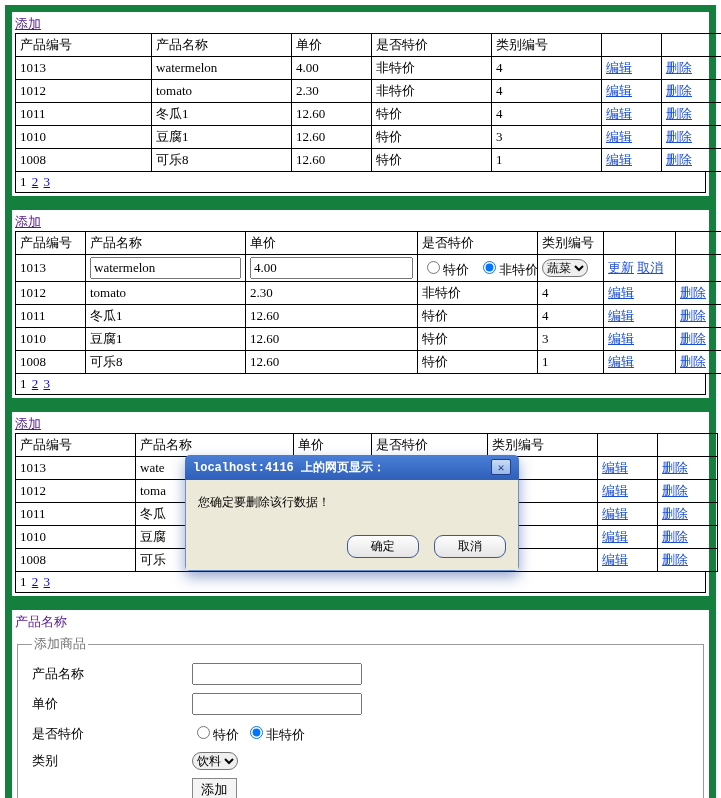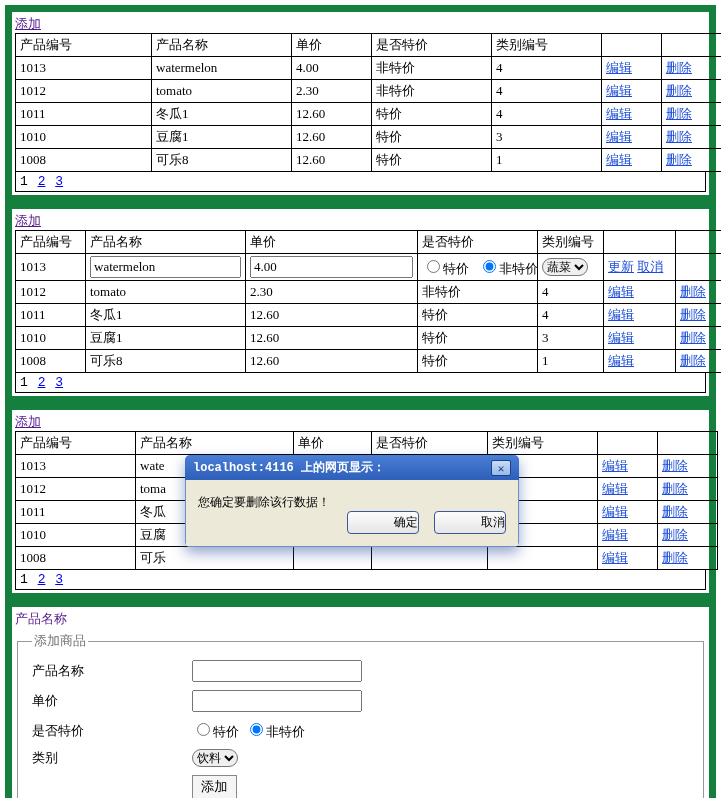--- a/index.html
+++ b/index.html
@@ -32,21 +32,20 @@
   font-weight: normal;
   white-space: nowrap;
 }
 table.data th {
   text-align: left;
 }
 .pager {
   border: 1px solid #000;
   border-top: none;
   padding: 2px 4px;
-  font-family: Liberation Mono, monospace;
 }
 .pager span {
   color: #0000EE;
   text-decoration: underline;
   cursor: pointer;
   margin-right: 2px;
 }
 .pager span.current {
   color: #000;
   text-decoration: none;
@@ -77,21 +76,21 @@
 }
 .dialog-title {
   background: linear-gradient(#4a7fd6, #2e5fba);
   color: #fff;
   font-family: "Courier New", monospace;
   font-weight: bold;
   font-size: 12px;
   padding: 4px 8px;
   display: flex;
   justify-content: space-between;
-  align-items: flex-end;
+  align-items: flex-start;
 }
 .dialog-close {
   width: 18px;
   height: 14px;
   background: linear-gradient(#c8dcf6, #98b9ea);
   border: 1px solid #1f3f87;
   border-radius: 2px;
   display: flex;
   align-items: center;
   justify-content: center;
@@ -100,32 +99,34 @@
   cursor: pointer;
 }
 .dialog-body {
   background: #ECE9D8;
   border: 1px solid #6c8fc7;
   border-top: none;
   padding: 14px 12px 12px 12px;
 }
 .dialog-msg {
   font-size: 12px;
+  margin-bottom: 24px;
 }
 .dialog-buttons { text-align: right; }
 .dialog-btn {
   display: inline-block;
   width: 70px;
   padding: 2px 0;
+  text-align: center;
   font-size: 12px;
   background: linear-gradient(#fdfdfd, #e5e5e5);
   border: 1px solid #3b5898;
   margin-left: 12px;
   cursor: pointer;
-  border-radius: 4px;
+  border-radius: 9px;
 }
 
 
 .form-fieldset {
   border: 1px solid #999;
   padding: 10px 14px;
 }
 .form-legend {
   color: #737373;
 }

